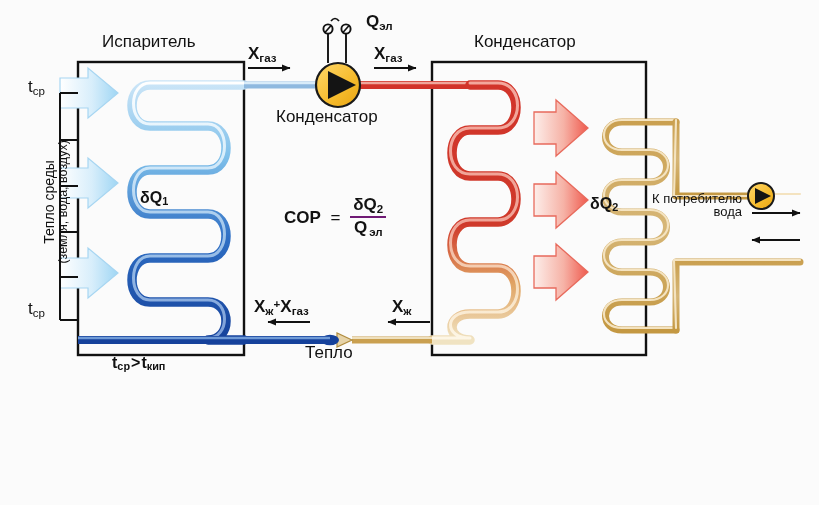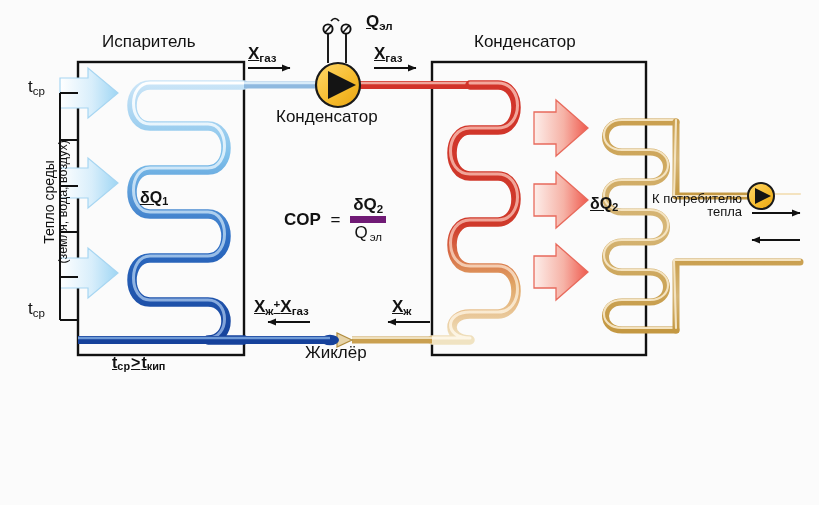--- a/index.html
+++ b/index.html
@@ -22,21 +22,21 @@
     left: 0; top: 0;
     width: 819px; height: 380px;
   }
   .lbl {
     position: absolute;
     white-space: nowrap;
     font-family: "Liberation Sans", sans-serif;
     color: #121212;
     line-height: 1;
   }
-  .lbl.bold { font-weight: bold; text-decoration: underline; }
+  .lbl.bold { font-weight: bold; }
   .sub { font-size: 0.68em; vertical-align: -0.22em; }
   .sup { font-size: 0.68em; vertical-align: 0.35em; }
 
   .title-lbl { font-size: 17px; }
 
   
   #env-heat-label {
     position: absolute;
     left: -44px;
     top: 188px;
@@ -267,25 +267,25 @@
         <line x1="800" y1="240" x2="752" y2="240" marker-end="url(#arrH)"></line>
       </g>
     </svg>
 
     <div class="lbl title-lbl" style="left:102px; top:33px;">Испаритель</div>
 
     <div class="lbl title-lbl" style="left:474px; top:33px;text-align:right;">Конденсатор</div>
 
     <div class="lbl" style="left:276px; top:108px; font-size:17px;">Конденсатор</div>
 
-    <div class="lbl" style="left:305px; top:344px; font-size:17px;">Жиклёр</div>
+    <div class="lbl" style="left:305px; top:344px; font-size:17px;">Тепло</div>
 
     <div class="lbl" style="left:697px; top:192px; font-size:13px; text-align:right; transform:translateX(-50%);">
       <span>К потребителю</span><br>
-      <span>тепла</span>
+      <span>вода</span>
     </div>
 
     <div id="env-heat-label">
       <span class="bold">Тепло среды</span>
       <span class="line2 bold">(земля, вода, воздух)</span>
     </div>
 
     <div class="lbl" style="left:28px; top:78px; font-size:17px;">
       <span>t</span><span class="sub">ср</span>
     </div>
@@ -324,21 +324,21 @@
 
     <div class="lbl bold" style="left:392px; top:298px; font-size:17px;">
       <span>X</span><span class="sub">ж</span>
     </div>
 
     <div class="lbl" style="left:284px; top:196px; font-size:17px;">
       <span style="display:inline-block; vertical-align:middle; font-weight:bold;">COP</span>
       <span style="display:inline-block; vertical-align:middle; margin:0 5px;">=</span>
       <span style="display:inline-block; vertical-align:middle; text-align:center;">
         <span style="display:block; padding:0 3px 1px 3px; font-weight:bold;"><span>δQ</span><span class="sub">2</span></span>
-        <span style="display:block; border-top:7px solid #701a75; padding:1px 3px 0 3px; font-weight:normal;"><span>Q</span><span class="sub" style="margin-left:2px;">эл</span></span>
+        <span style="display:block; border-top:2px solid #701a75; padding:1px 3px 0 3px; font-weight:bold;"><span>Q</span><span class="sub" style="margin-left:2px;">эл</span></span>
       </span>
     </div>
 
   </div>
 
   <div id="caption-area">
 
     
 
     

